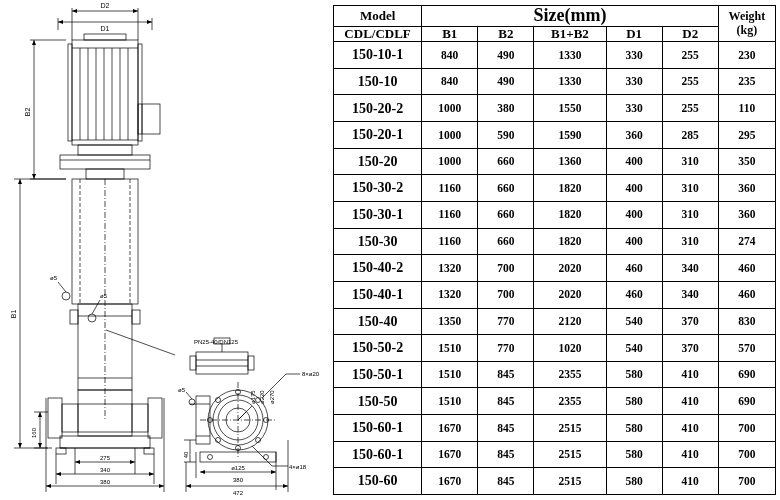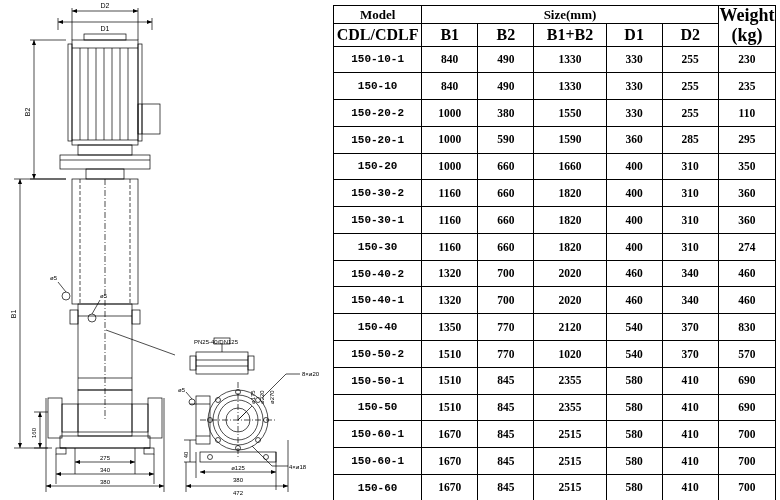--- a/index.html
+++ b/index.html
@@ -27,24 +27,24 @@
   table.spec th, table.spec td{
     border:1px solid #000;
     text-align:center;
     vertical-align:middle;
     font-weight:bold;
     font-size:11px;
     padding:0;
     line-height:1.1;
   }
   table.spec th.hdr-model{font-size:13px;}
-  table.spec th.hdr-size{font-size:13px;}
-  table.spec th.hdr-weight{font-size:18px;}
-  table.spec th.sub{font-size:16px;}
-  table.spec td.model{font-size:11px;font-family:Liberation Mono, monospace;}
+  table.spec th.hdr-size{font-size:18px;}
+  table.spec th.hdr-weight{font-size:12px;}
+  table.spec th.sub{font-size:13px;}
+  table.spec td.model{font-size:14px;}
   table.spec td.num{font-size:11.5px;}
 
   col.c0{width:88px;}
   col.c1{width:56px;}
   col.c2{width:56px;}
   col.c3{width:72px;}
   col.c4{width:56px;}
   col.c5{width:56px;}
   col.c6{width:57px;}
 
@@ -310,21 +310,21 @@
             <td class="num">590</td>
             <td class="num">1590</td>
             <td class="num">360</td>
             <td class="num">285</td>
             <td class="num">295</td>
           </tr>
           <tr>
             <td class="model">150-20</td>
             <td class="num">1000</td>
             <td class="num">660</td>
-            <td class="num">1660</td>
+            <td class="num">1360</td>
             <td class="num">400</td>
             <td class="num">310</td>
             <td class="num">350</td>
           </tr>
           <tr>
             <td class="model">150-30-2</td>
             <td class="num">1160</td>
             <td class="num">660</td>
             <td class="num">1820</td>
             <td class="num">400</td>

